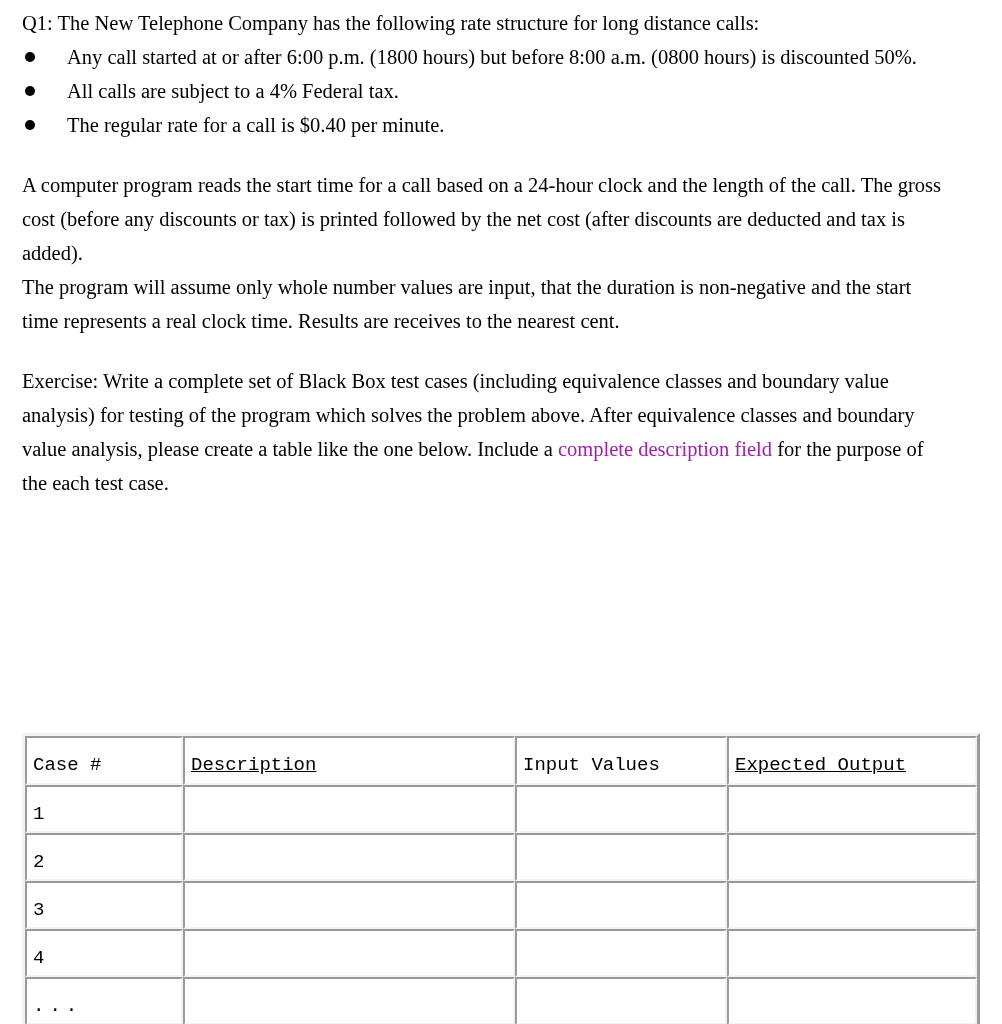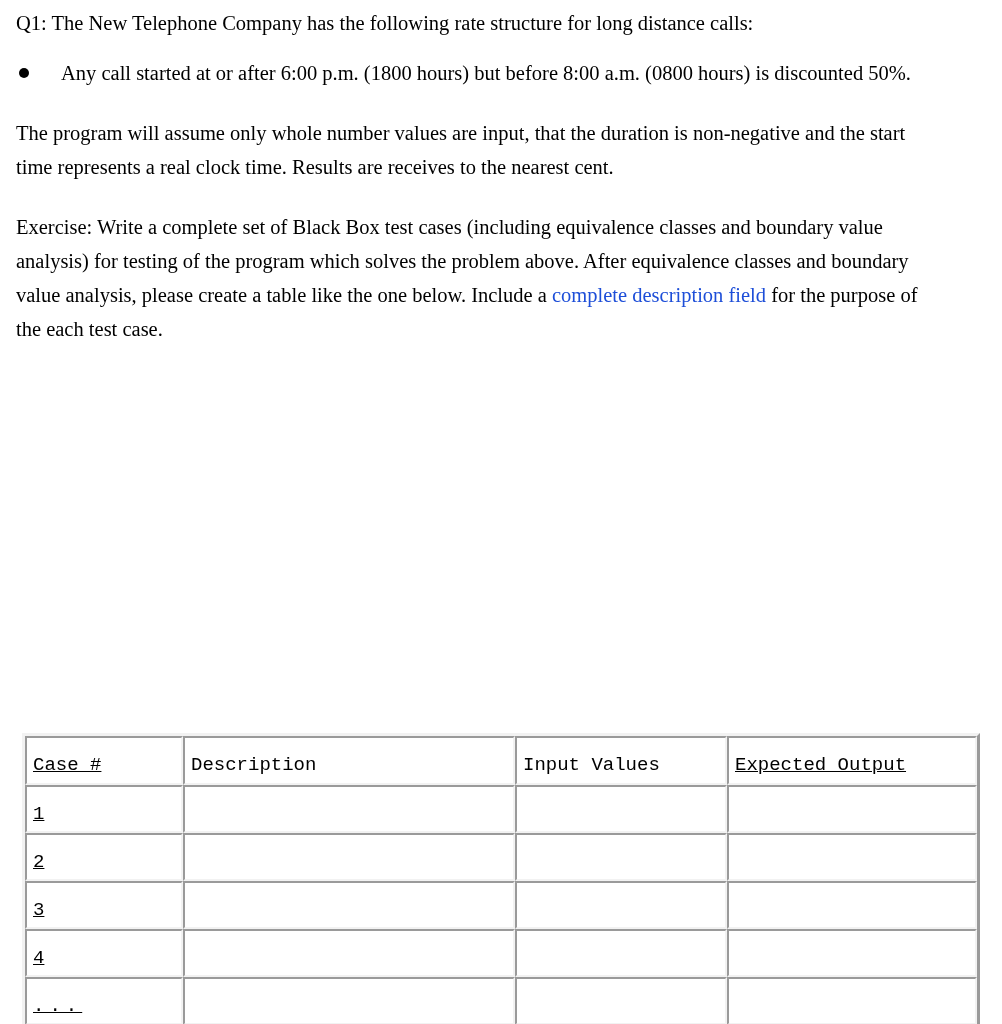--- a/index.html
+++ b/index.html
@@ -19,21 +19,21 @@
   .page {
     position: relative;
     width: 1002px;
     height: 1024px;
     padding: 0;
     box-sizing: border-box;
   }
 
   .content {
     position: absolute;
-    left: 16px;
+    left: 22px;
     top: 6px;
     width: 923px;
   }
 
   .q-line {
     font-size: 20.5px;
     line-height: 34px;
     white-space: nowrap;
   }
 
@@ -41,21 +41,20 @@
   .bullets {
     margin: 0;
     padding: 0;
     list-style: none;
   }
   .bullet-item {
     position: relative;
     padding-left: 45px;
     font-size: 20.5px;
     line-height: 34px;
-    margin-top: 16px;
   }
   .bullet-marker {
     position: absolute;
     left: 3px;
     top: 0;
     width: 14px;
     line-height: 34px;
     font-size: 17px;
     text-align: left;
   }
@@ -76,21 +75,21 @@
 
   
   .para {
     font-size: 20.5px;
     line-height: 34px;
     text-align: left;
     margin: 0;
   }
   .gap-md { height: 26px; }
 
-  .red { color: #1d4ed8; }
+  .red { color: #a21caf; }
 
   
   .tbl-wrap {
     position: absolute;
     left: 22px;
     top: 733px;
     width: 918px;
   }
   table.casetable {
     border-collapse: separate;
@@ -105,22 +104,22 @@
     border: 2px solid;
     border-color: #9a9a9a #f2f2f2 #f2f2f2 #9a9a9a;
     height: 40px;
     padding: 0 0 0 6px;
     vertical-align: bottom;
     font-family: "Liberation Mono", "DejaVu Sans Mono", monospace;
     font-size: 19px;
     line-height: 26px;
     background: #ffffff;
   }
-  table.casetable td.c0 { width: 148px; text-decoration: underline; }
-  table.casetable td.c1 { width: 322px; }
+  table.casetable td.c0 { width: 148px; }
+  table.casetable td.c1 { width: 322px; text-decoration: underline; }
   table.casetable td.c2 { width: 202px; }
   table.casetable td.c3 { width: 240px; text-decoration: underline; }
 
   table.casetable tr.header td {
     padding-bottom: 5px;
   }
   table.casetable tr.body td {
     padding-bottom: 4px;
   }
   .cell-txt { display: block; }
@@ -133,24 +132,33 @@
 
   <div class="content">
 
     <div class="q-line">Q1: The New Telephone Company has the following rate structure for long distance calls:</div>
 
     <ul class="bullets">
       <li class="bullet-item">
         <span class="bullet-marker"><span class="dot"></span></span>
         <span class="bullet-text">Any call started at or after 6:00 p.m. (1800 hours) but before 8:00 a.m. (0800 hours) is discounted 50%.</span>
       </li>
+      <li class="bullet-item">
+        <span class="bullet-marker"><span class="dot"></span></span>
+        <span class="bullet-text">All calls are subject to a 4% Federal tax.</span>
+      </li>
+      <li class="bullet-item">
+        <span class="bullet-marker"><span class="dot"></span></span>
+        <span class="bullet-text">The regular rate for a call is $0.40 per minute.</span>
+      </li>
     </ul>
 
     <div class="gap-md"></div>
 
+    <p class="para">A computer program reads the start time for a call based on a 24-hour clock and the length of the call. The gross cost (before any discounts or tax) is printed followed by the net cost (after discounts are deducted and tax is added).</p>
 
     <p class="para">The program will assume only whole number values are input, that the duration is non-negative and the start time represents a real clock time. Results are receives to the nearest cent.</p>
 
     <div class="gap-md"></div>
 
     <p class="para"><span>Exercise: Write a complete set of Black Box test cases (including equivalence classes and boundary value analysis) for testing of the program which solves the problem above. After equivalence classes and boundary value analysis, please create a table like the one below. Include a </span><span class="red">complete description field</span><span> for the purpose of the each test case.</span></p>
 
   </div>
 
   <div class="tbl-wrap">

